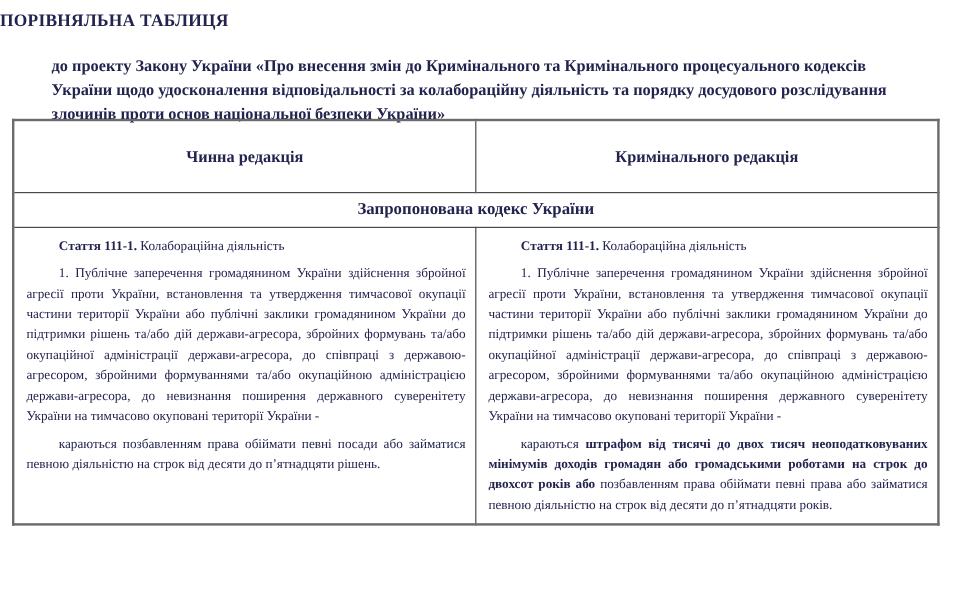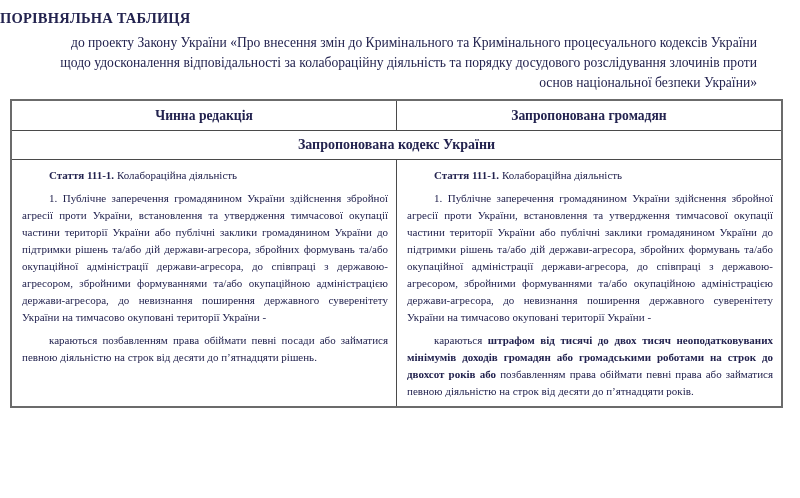--- a/index.html
+++ b/index.html
@@ -20,47 +20,47 @@
     top: 10px;
     left: 0;
     width: 100%;
     font-size: 14.5px;
     font-weight: bold;
     margin: 0;
     letter-spacing: 0.2px;
   }
   .subtitle {
     position: absolute;
-    top: 33px;
+    top: 45px;
     left: 50%;
     transform: translateX(-50%);
     width: 714px;
-    text-align: right;
+    text-align: left;
     font-size: 13.6px;
-    font-weight: normal;
+    font-weight: bold;
     line-height: 20px;
     margin: 0;
   }
   table.doc-table {
     position: absolute;
     top: 99px;
     left: 10px;
     width: 773px;
     border-collapse: collapse;
     table-layout: fixed;
     border: 2px solid #6b6b6b;
   }
   .doc-table th,
   .doc-table td {
     border: 1px solid #4a4a4a;
   }
   .doc-table th {
     font-size: 13.6px;
     font-weight: bold;
-    padding: 6px 4px;
+    padding: 21px 4px;
     height: 17px;
     text-align: center;
     width: 50%;
   }
   .section-cell {
     text-align: center;
     font-weight: bold;
     font-size: 14px;
     padding: 6px 4px;
   }
@@ -83,21 +83,21 @@
 <div>
 
   <h1 class="title">ПОРІВНЯЛЬНА ТАБЛИЦЯ</h1>
 
   <p class="subtitle">до проекту Закону України «Про внесення змін до Кримінального та Кримінального процесуального кодексів України щодо удосконалення відповідальності за колабораційну діяльність та порядку досудового розслідування злочинів проти основ національної безпеки України»</p>
 
   <table class="doc-table">
     <thead>
       <tr>
         <th>Чинна редакція</th>
-        <th>Запропонована громадян</th>
+        <th>Кримінального редакція</th>
       </tr>
     </thead>
     <tbody>
       <tr>
         <td colspan="2" class="section-cell">Запропонована кодекс України</td>
       </tr>
       <tr>
 
         <td class="content-cell">
           <p class="article-p"><span class="bold">Стаття 111-1.</span><span> Колабораційна діяльність</span></p>

